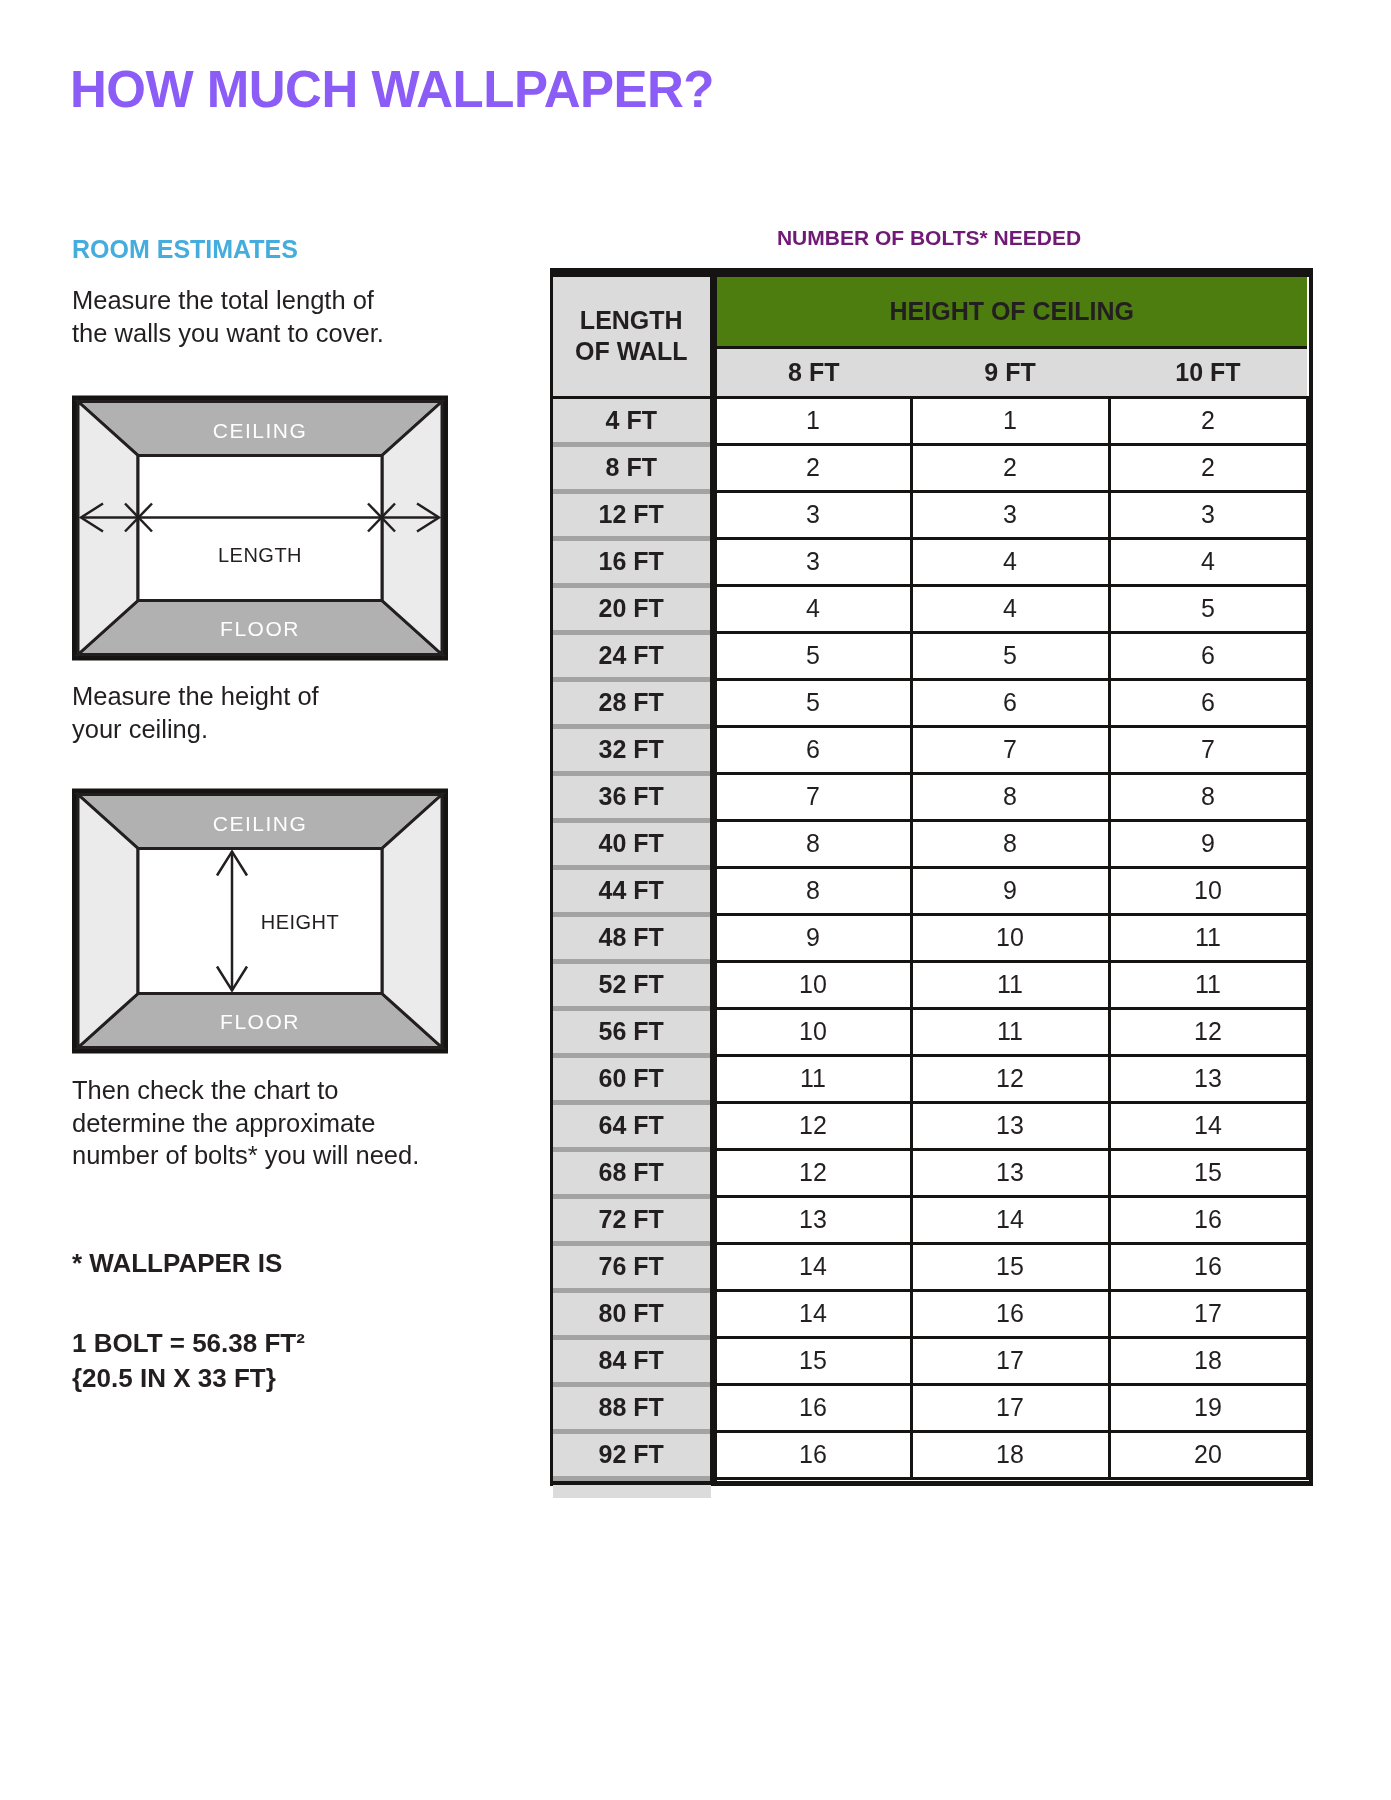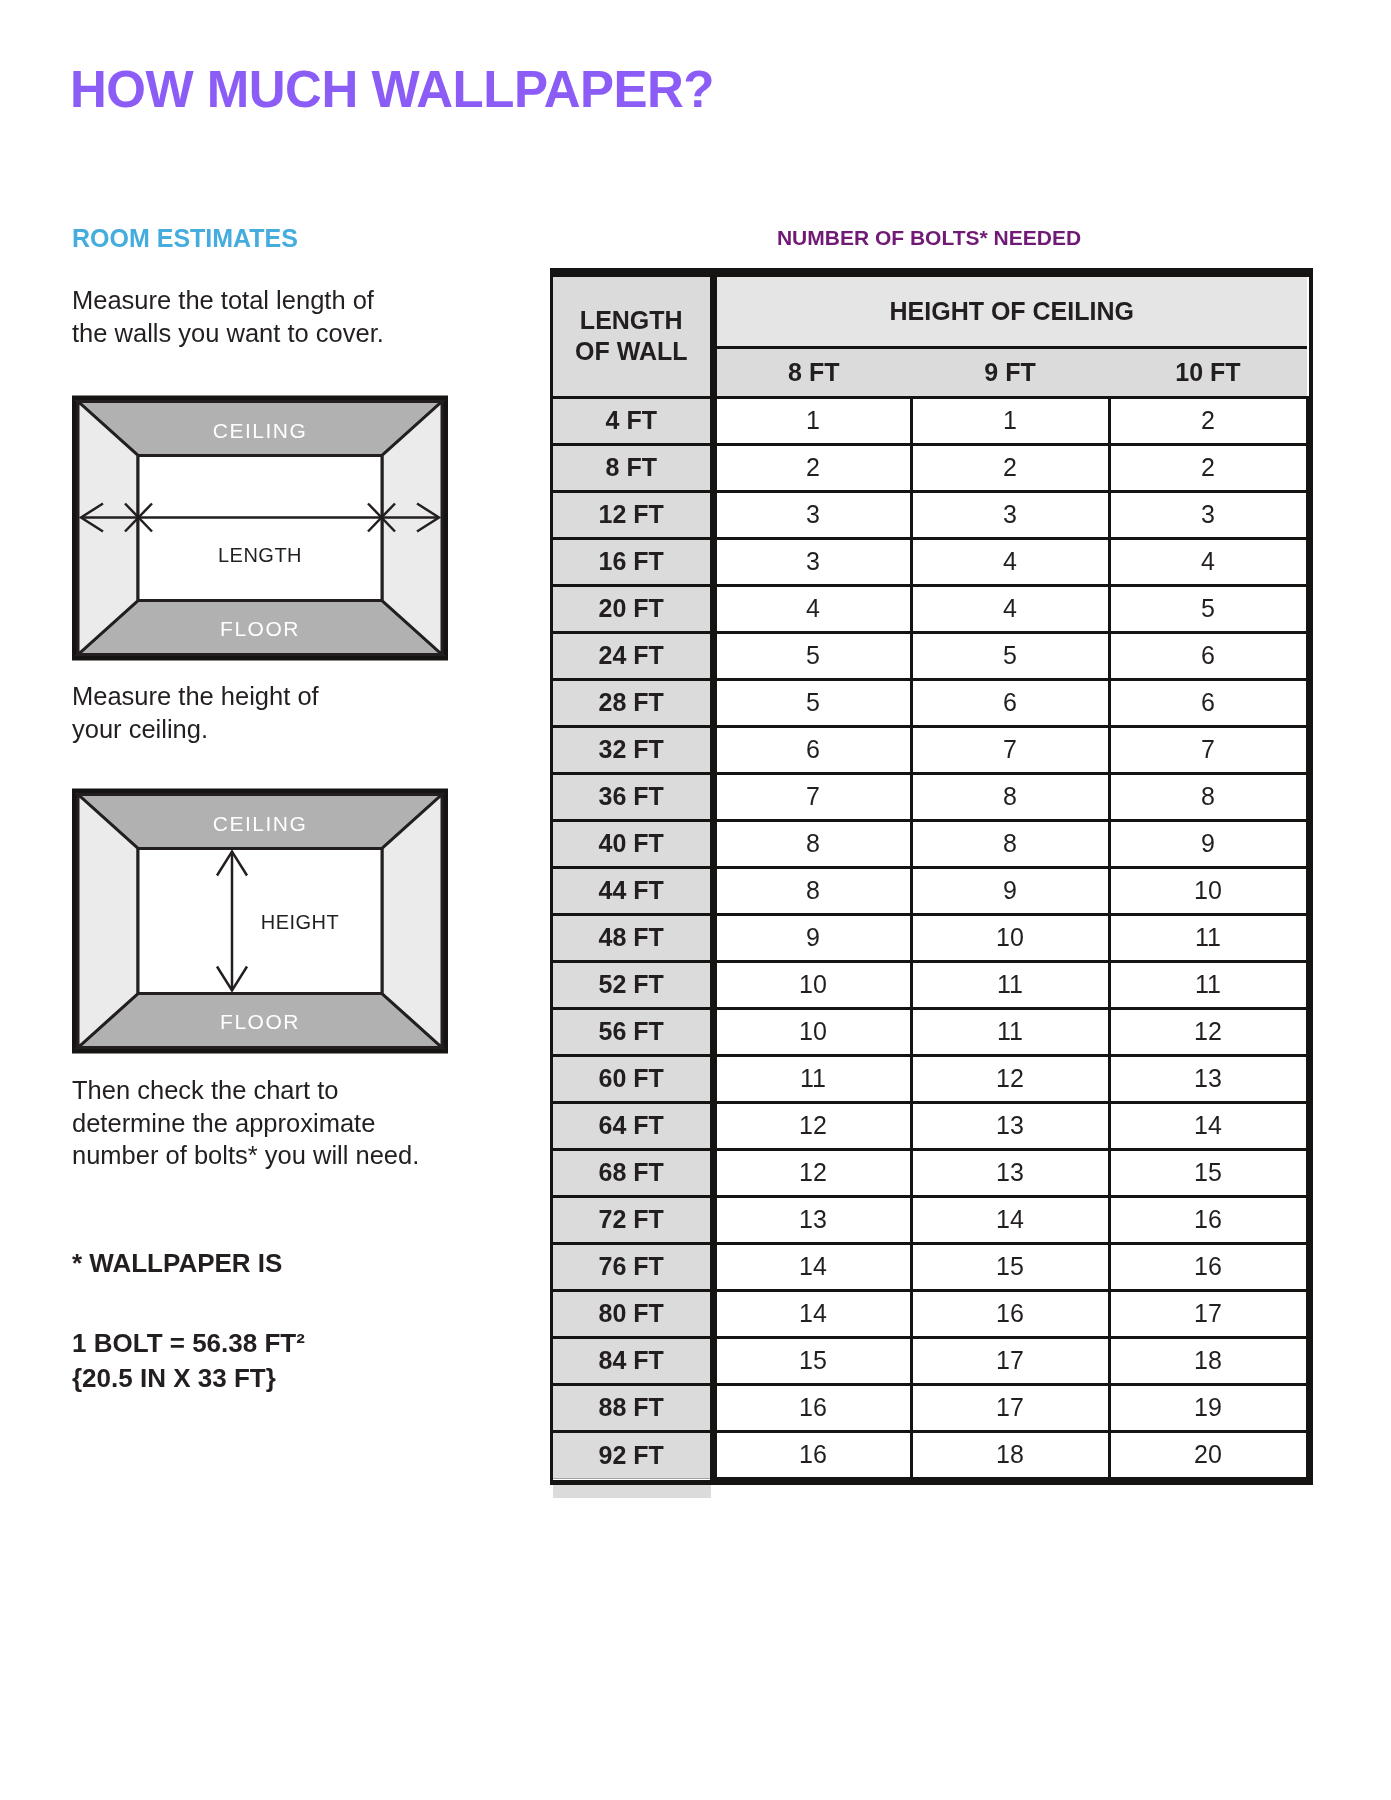--- a/index.html
+++ b/index.html
@@ -12,21 +12,21 @@
   }
   .abs { position: absolute; }
 
   
   .page-title {
     left: 70px; top: 60px;
     font-size: 51px; font-weight: bold; letter-spacing: -0.5px;
     color: #8b5cf6;
   }
   .section-heading {
-    left: 72px; top: 224px;
+    left: 72px; top: 235px;
     font-size: 25px; font-weight: bold;
     color: #45acde;
   }
   .table-heading {
     left: 550px; top: 226px; width: 758px;
     text-align: center;
     font-size: 21px; font-weight: bold;
     color: #701a75;
   }
 
@@ -77,36 +77,36 @@
     text-align: center; vertical-align: middle;
     font-size: 25px;
   }
   th.len-header {
     background: #dbdbdb;
     border-right: 7px solid #161412;
     font-size: 27px; font-weight: bold; line-height: 1.25;
     white-space: pre-line;
   }
   th.hoc {
-    background: #e5e5e5;
+    background: #4d7c0f;
     height: 70px;
     font-size: 27px; font-weight: bold;
     border-bottom: 3px solid #161412;
   }
   th.ft {
     background: #dbdbdb;
     height: 50px;
     font-size: 25px; font-weight: bold;
     border-bottom: 3px solid #161412;
   }
   th.rowlabel {
     background: #dbdbdb;
     border-right: 7px solid #161412;
     border-top: 3px solid #161412;
-    border-bottom: 1px solid #a3a3a3;
+    border-bottom: 5px solid #a3a3a3;
     font-size: 25px; font-weight: bold;
   }
   td.val {
     height: 47px;
     border: 3px solid #161412;
     font-size: 26px; font-weight: normal;
   }
   .col-overhang {
     left: 553px; width: 158px; height: 13px;
     background: #dbdbdb;

